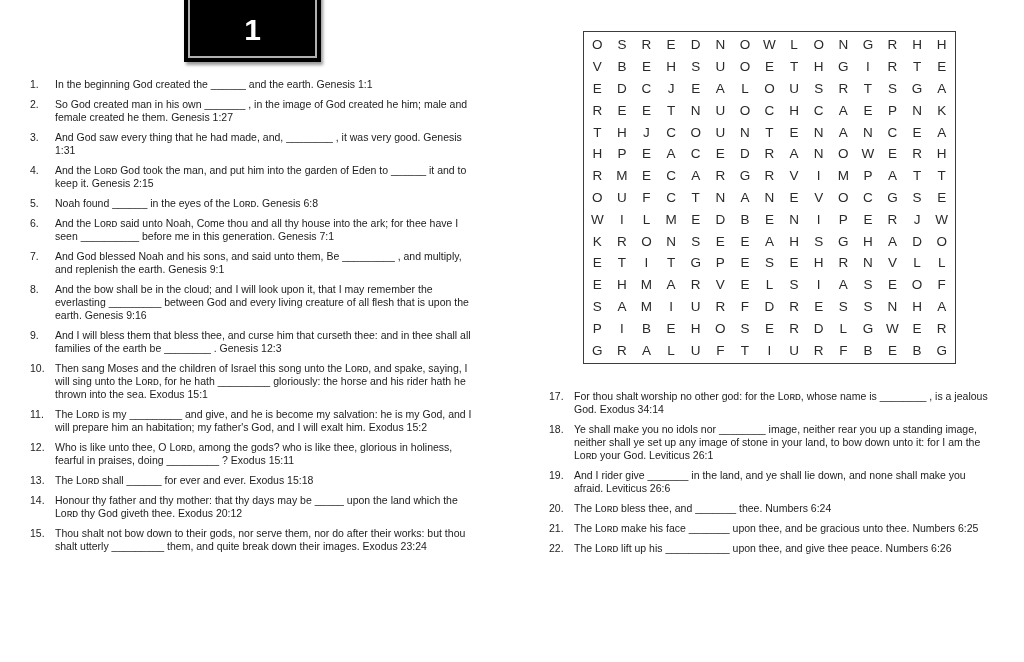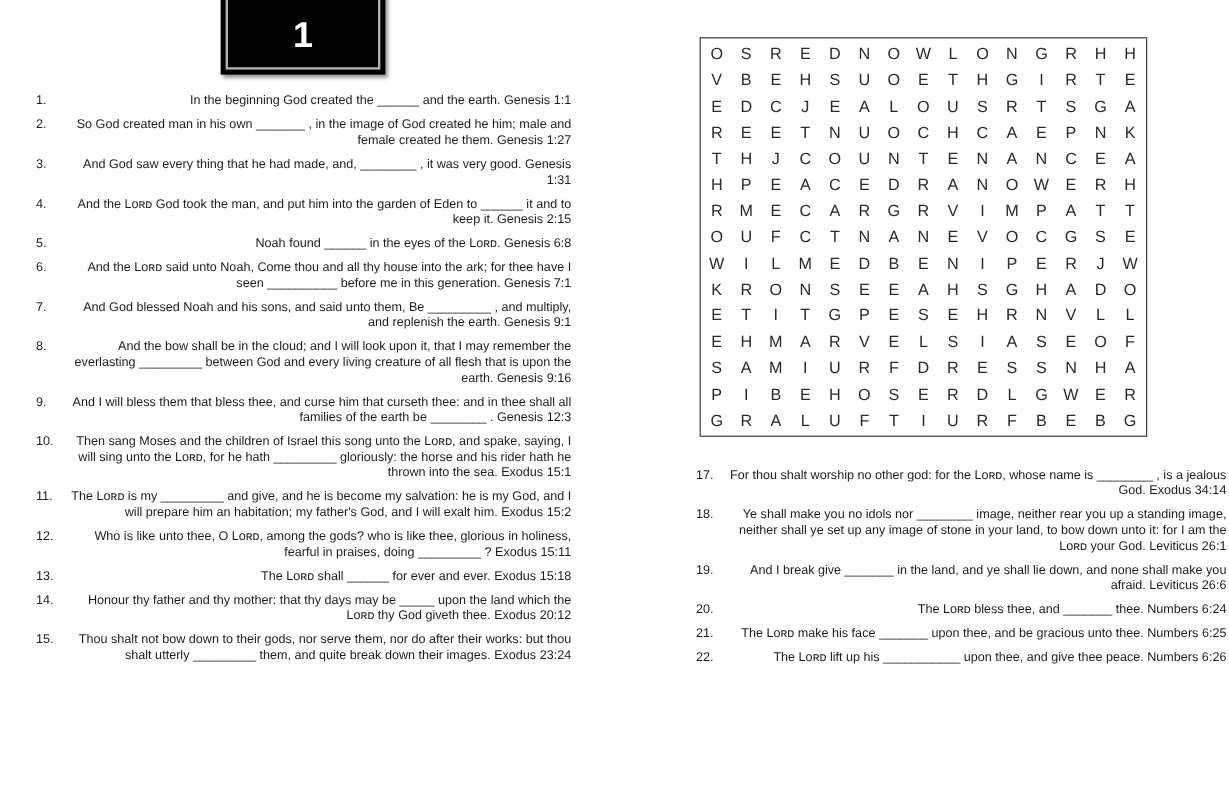--- a/index.html
+++ b/index.html
@@ -67,34 +67,33 @@
     color: #2a2a2a;
   }
 
   
   .questions {
     position: absolute;
     margin: 0;
     padding: 0;
   }
   .questions.left  { left: 30px;  top: 78px;  width: 446px; }
-  .questions.right { left: 549px; top: 390px; width: 442px; margin-left: 31px; }
+  .questions.right { left: 549px; top: 390px; width: 442px; }
   .q {
     display: flex;
     margin: 0 0 7px 0;
     font-size: 10.5px;
     line-height: 13px;
   }
   .q-num {
     flex: 0 0 25px;
     width: 25px;
   }
   .q-text {
     flex: 1;
-    text-align: right;
   }
 </style>
 </head>
 <body>
 
 <div class="page">
 
   <div class="title-box">
     <div class="title-inner">1</div>
   </div>
@@ -394,21 +393,21 @@
       <div class="q">
         <span class="q-num">17.</span>
         <span class="q-text">For thou shalt worship no other god: for the Lᴏʀᴅ, whose name is ________ , is a jealous God. Exodus 34:14</span>
       </div>
       <div class="q">
         <span class="q-num">18.</span>
         <span class="q-text">Ye shall make you no idols nor ________ image, neither rear you up a standing image, neither shall ye set up any image of stone in your land, to bow down unto it: for I am the Lᴏʀᴅ your God. Leviticus 26:1</span>
       </div>
       <div class="q">
         <span class="q-num">19.</span>
-        <span class="q-text">And I break give _______ in the land, and ye shall lie down, and none shall make you afraid. Leviticus 26:6</span>
+        <span class="q-text">And I rider give _______ in the land, and ye shall lie down, and none shall make you afraid. Leviticus 26:6</span>
       </div>
       <div class="q">
         <span class="q-num">20.</span>
         <span class="q-text">The Lᴏʀᴅ bless thee, and _______ thee. Numbers 6:24</span>
       </div>
       <div class="q">
         <span class="q-num">21.</span>
         <span class="q-text">The Lᴏʀᴅ make his face _______ upon thee, and be gracious unto thee. Numbers 6:25</span>
       </div>
       <div class="q">

